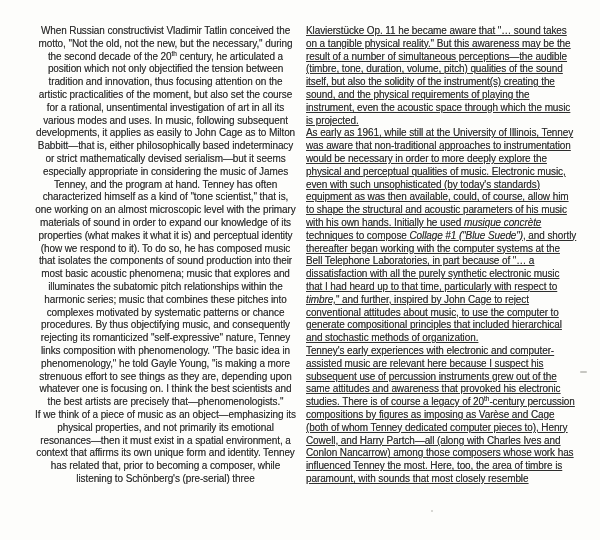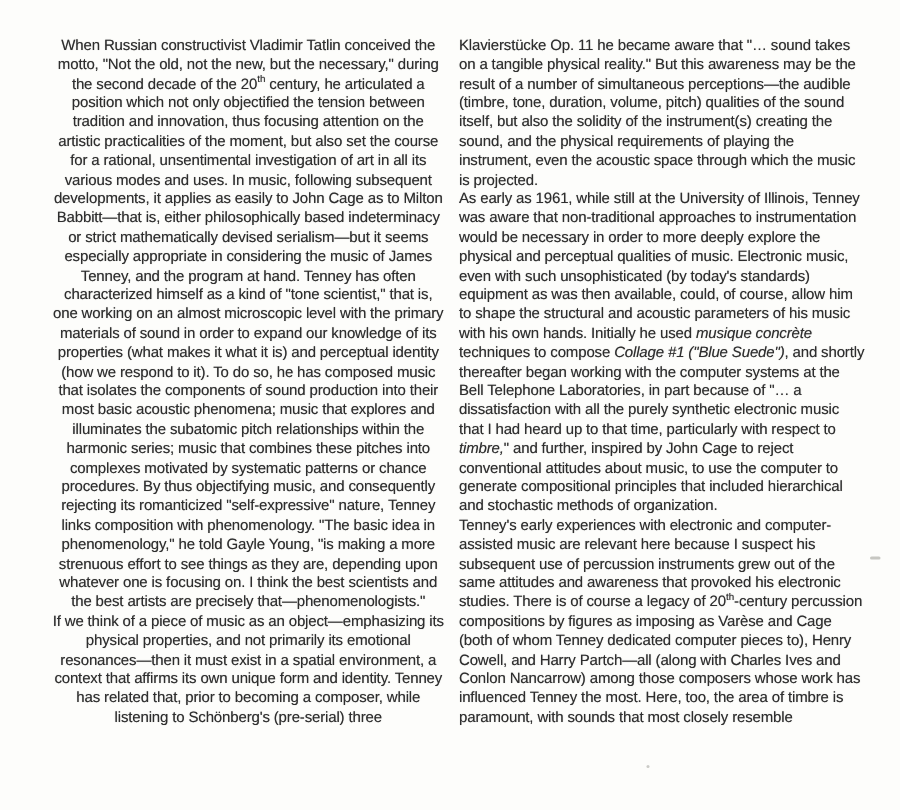--- a/index.html
+++ b/index.html
@@ -22,21 +22,21 @@
   }
   .columns {
     display: flex;
     padding: 25px 20px 0 34px;
     gap: 9px;
   }
   .col {
     flex: 0 0 auto;
   }
   .col-left  { width: 263px; }
-  .col-right { width: 272px; }
+  .col-right { width: 272px; text-decoration: underline; }
   p.para {
     margin: 0;
     padding: 0;
   }
   em { font-style: italic; margin-top: 44px; }
   sup {
     font-size: 6.5px;
     line-height: 0;
     vertical-align: super;
     letter-spacing: 0;

